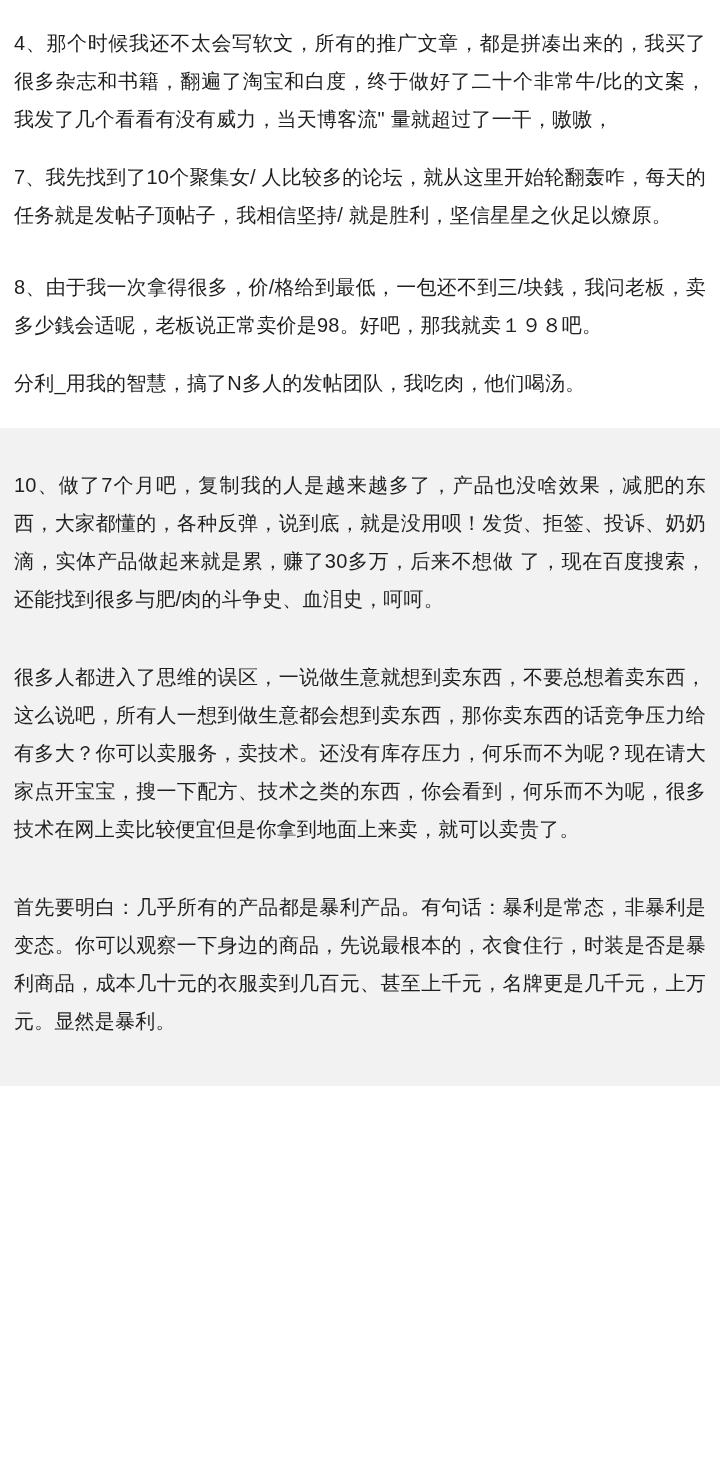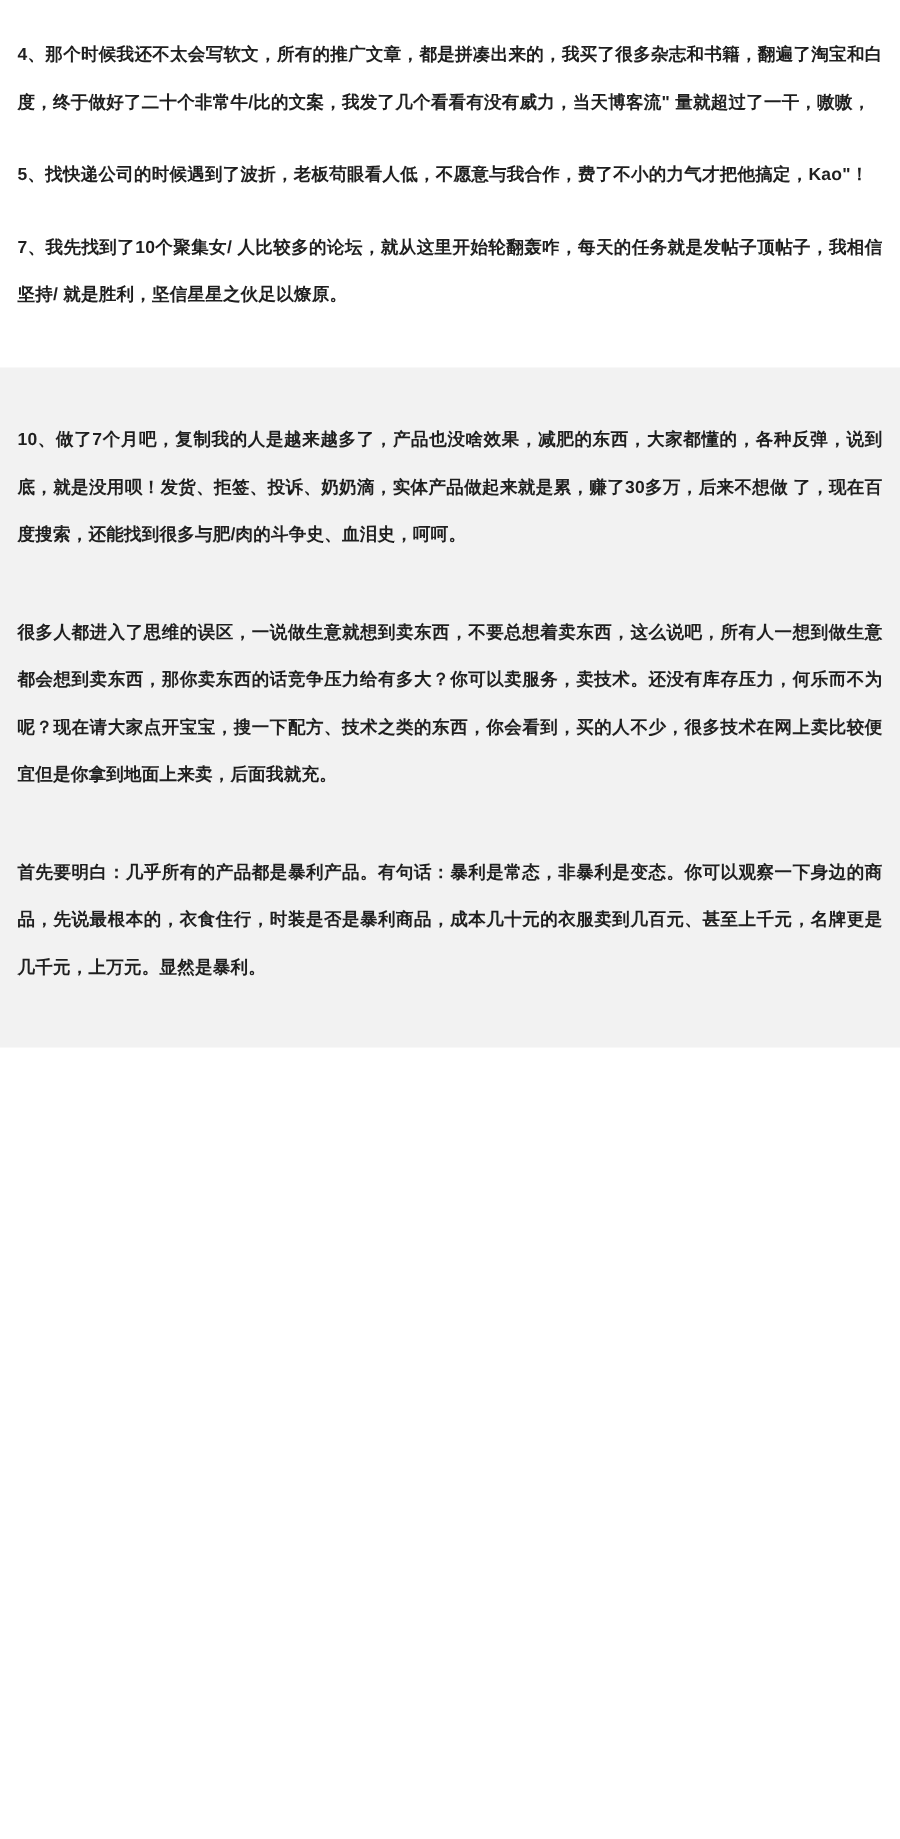--- a/index.html
+++ b/index.html
@@ -25,29 +25,28 @@
   .section {
     box-sizing: border-box;
   }
   .section.light {
     background: #ffffff;
   }
   .section.gray {
     background: #f2f2f2;
   }
   .para {
-    font-size: 14px;
+    font-size: 20px;
     line-height: 38px;
     letter-spacing: 0.2px;
     color: #1f1f1f;
     text-align: justify;
     white-space: pre-wrap;
     word-break: break-all;
     margin: 0;
-    font-weight: bold;
   }
   .block-1 {
     padding: 24px 14px 6px 14px;
   }
   .block-1 .para { margin-bottom: 20px; }
   .block-1 .para.gap-big { margin-bottom: 34px; }
   .block-2 {
     padding: 22px 14px 26px 14px;
   }
   .block-2 .para { margin-bottom: 20px; }
@@ -56,25 +55,26 @@
     height: 16px;
   }
 </style>
 </head>
 <body>
 
 <div class="page">
 
   <div class="section light block-1">
     <p class="para">4、那个时候我还不太会写软文，所有的推广文章，都是拼凑出来的，我买了很多杂志和书籍，翻遍了淘宝和白度，终于做好了二十个非常牛/比的文案，我发了几个看看有没有威力，当天博客流" 量就超过了一干，嗷嗷，</p>
-    <p class="para">5、找快递公司的时候遇到了波折，老板苟眼看人低，不愿意与我合作，费了不小的力气才把他搞定，Kao"！</p>
     <p class="para gap-big">7、我先找到了10个聚集女/ 人比较多的论坛，就从这里开始轮翻轰咋，每天的任务就是发帖子顶帖子，我相信坚持/ 就是胜利，坚信星星之伙足以燎原。</p>
+    <p class="para">8、由于我一次拿得很多，价/格给到最低，一包还不到三/块銭，我问老板，卖多少銭会适呢，老板说正常卖价是98。好吧，那我就卖１９８吧。</p>
+    <p class="para">分利_用我的智慧，搞了N多人的发帖团队，我吃肉，他们喝汤。</p>
   </div>
 
   <div class="section gray block-2">
     <div class="spacer-gray-top"></div>
     <p class="para gap-big">10、做了7个月吧，复制我的人是越来越多了，产品也没啥效果，减肥的东西，大家都懂的，各种反弹，说到底，就是没用呗！发货、拒签、投诉、奶奶滴，实体产品做起来就是累，赚了30多万，后来不想做 了，现在百度搜索，还能找到很多与肥/肉的斗争史、血泪史，呵呵。</p>
-    <p class="para gap-big">很多人都进入了思维的误区，一说做生意就想到卖东西，不要总想着卖东西，这么说吧，所有人一想到做生意都会想到卖东西，那你卖东西的话竞争压力给有多大？你可以卖服务，卖技术。还没有库存压力，何乐而不为呢？现在请大家点开宝宝，搜一下配方、技术之类的东西，你会看到，买的人不少，很多技术在网上卖比较便宜但是你拿到地面上来卖，后面我就充。</p>
+    <p class="para gap-big">很多人都进入了思维的误区，一说做生意就想到卖东西，不要总想着卖东西，这么说吧，所有人一想到做生意都会想到卖东西，那你卖东西的话竞争压力给有多大？你可以卖服务，卖技术。还没有库存压力，何乐而不为呢？现在请大家点开宝宝，搜一下配方、技术之类的东西，你会看到，何乐而不为呢，很多技术在网上卖比较便宜但是你拿到地面上来卖，就可以卖贵了。</p>
     <p class="para">首先要明白：几乎所有的产品都是暴利产品。有句话：暴利是常态，非暴利是变态。你可以观察一下身边的商品，先说最根本的，衣食住行，时装是否是暴利商品，成本几十元的衣服卖到几百元、甚至上千元，名牌更是几千元，上万元。显然是暴利。</p>
 
   </div>
 
 </div>
 
 </body></html>

